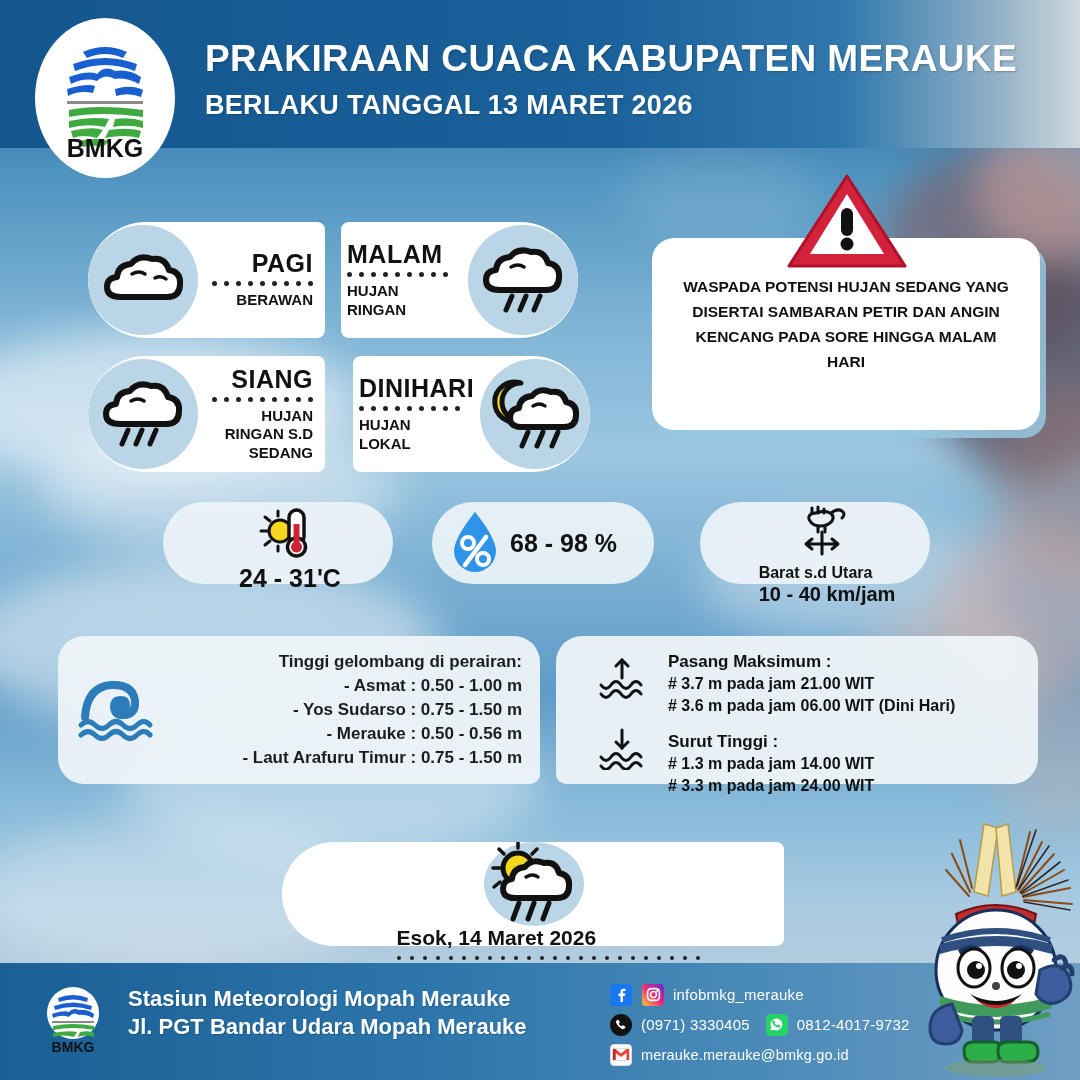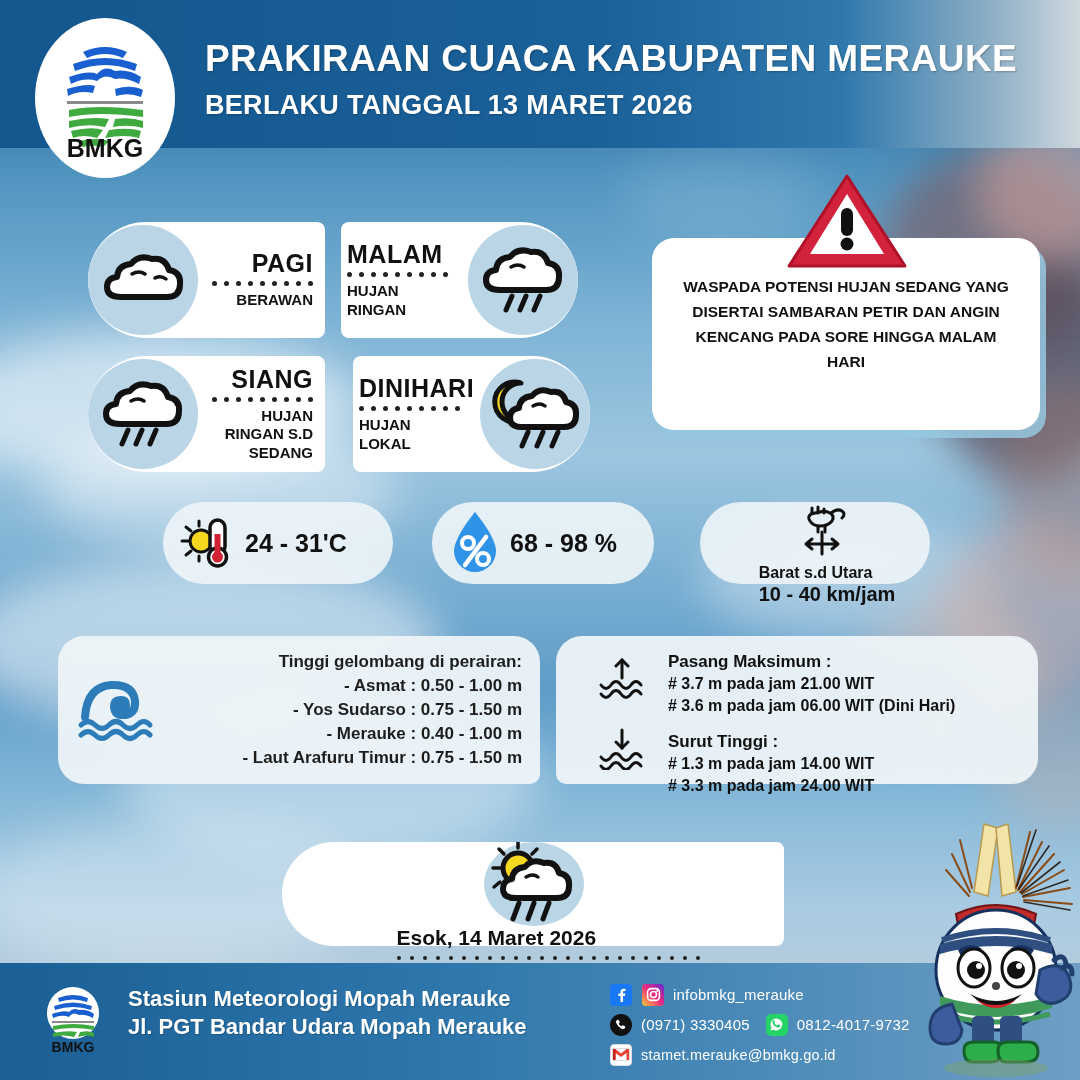--- a/index.html
+++ b/index.html
@@ -92,21 +92,21 @@
     box-shadow:6px 8px 0 rgba(150,200,225,.85);
     display:flex; align-items:flex-start; justify-content:center; padding:36px 24px 0;
   }
   .warn-text { font-size:15.5px; font-weight:bold; color:#111; line-height:1.62; text-align:center; }
 
   
   .pill {
     position:absolute; z-index:4; background:rgba(236,243,247,.93);
     border-radius:60px; display:flex; align-items:center; height:82px;
   }
-  .pill-temp { left:163px; top:502px; width:230px; padding-left:14px; }
+  .pill-temp { left:163px; top:502px; width:230px; padding-left:14px;flex-direction:column; }
   .pill-hum  { left:432px; top:502px; width:222px; padding-left:18px; }
   .pill-wind { left:700px; top:502px; width:230px; padding-left:16px;flex-direction:column; }
   .pill-val { font-size:25px; font-weight:bold; color:#111; margin-left:10px; white-space:nowrap; }
   .wind-lines { margin-left:8px; line-height:1.18; }
   .wind-dir { font-size:16px; font-weight:bold; color:#111; }
   .wind-spd { font-size:20px; font-weight:bold; color:#111; white-space:nowrap; }
 
   
   .panel { position:absolute; z-index:4; background:rgba(238,244,248,.94); }
   .panel-wave {
@@ -413,21 +413,21 @@
       <g fill="none" stroke="#2b7cb8" stroke-width="5" stroke-linecap="round">
         <path d="M6 50 q7 -7 14 0 q7 7 14 0 q7 -7 14 0 q7 7 14 0 q7 -7 13 0"></path>
         <path d="M6 60 q7 -7 14 0 q7 7 14 0 q7 -7 14 0 q7 7 14 0 q7 -7 13 0"></path>
       </g>
     </svg>
   </div>
   <div class="wave-lines">
     <div>Tinggi gelombang di perairan:</div>
     <div>- Asmat : 0.50 - 1.00 m</div>
     <div>- Yos Sudarso : 0.75 - 1.50 m</div>
-    <div>- Merauke : 0.40 - 1.00 m</div>
+    <div>- Merauke : 0.50 - 0.56 m</div>
     <div>- Laut Arafuru Timur : 0.75 - 1.50 m</div>
   </div>
 </div>
 
 <div class="panel panel-tide">
   <div class="tide-col">
     <div class="tide-ico-up">
       <svg width="48" height="42" viewBox="0 0 48 42">
         <g stroke="#111" stroke-width="3" fill="none" stroke-linecap="round">
           <line x1="24" y1="20" x2="24" y2="2"></line>
@@ -568,21 +568,21 @@
     </div>
 
     <div class="f-row">
       <span class="sicon" style="background:#fff;border:1px solid #ddd">
         <svg width="18" height="13" viewBox="0 0 18 13">
           <rect x="0.5" y="0.5" width="17" height="12" rx="1.5" fill="#fff" stroke="#ddd"></rect>
           <path d="M1 1 v11 h2.5 V5 L9 9 l5.5 -4 v7 H17 V1 h-2.5 L9 5.4 3.5 1 Z" fill="#ea4335"></path>
           <path d="M1 1 h2.5 V12 H1 Z" fill="#c5221f"></path>
         </svg>
       </span>
-      <span class="f-txt sm">stamet.merauke@bmkg.go.id</span>
+      <span class="f-txt sm">merauke.merauke@bmkg.go.id</span>
     </div>
   </div>
 </div>
 
 <div class="mascot">
   <svg width="168" height="262" viewBox="0 0 168 262">
 
     <g>
       <path d="M72 6 L62 74 L76 78 L86 10 Z" fill="#f2e3a8" stroke="#b89a4e" stroke-width="1.5"></path>
       <path d="M96 6 L104 74 L90 78 L84 10 Z" fill="#f2e3a8" stroke="#b89a4e" stroke-width="1.5"></path>

